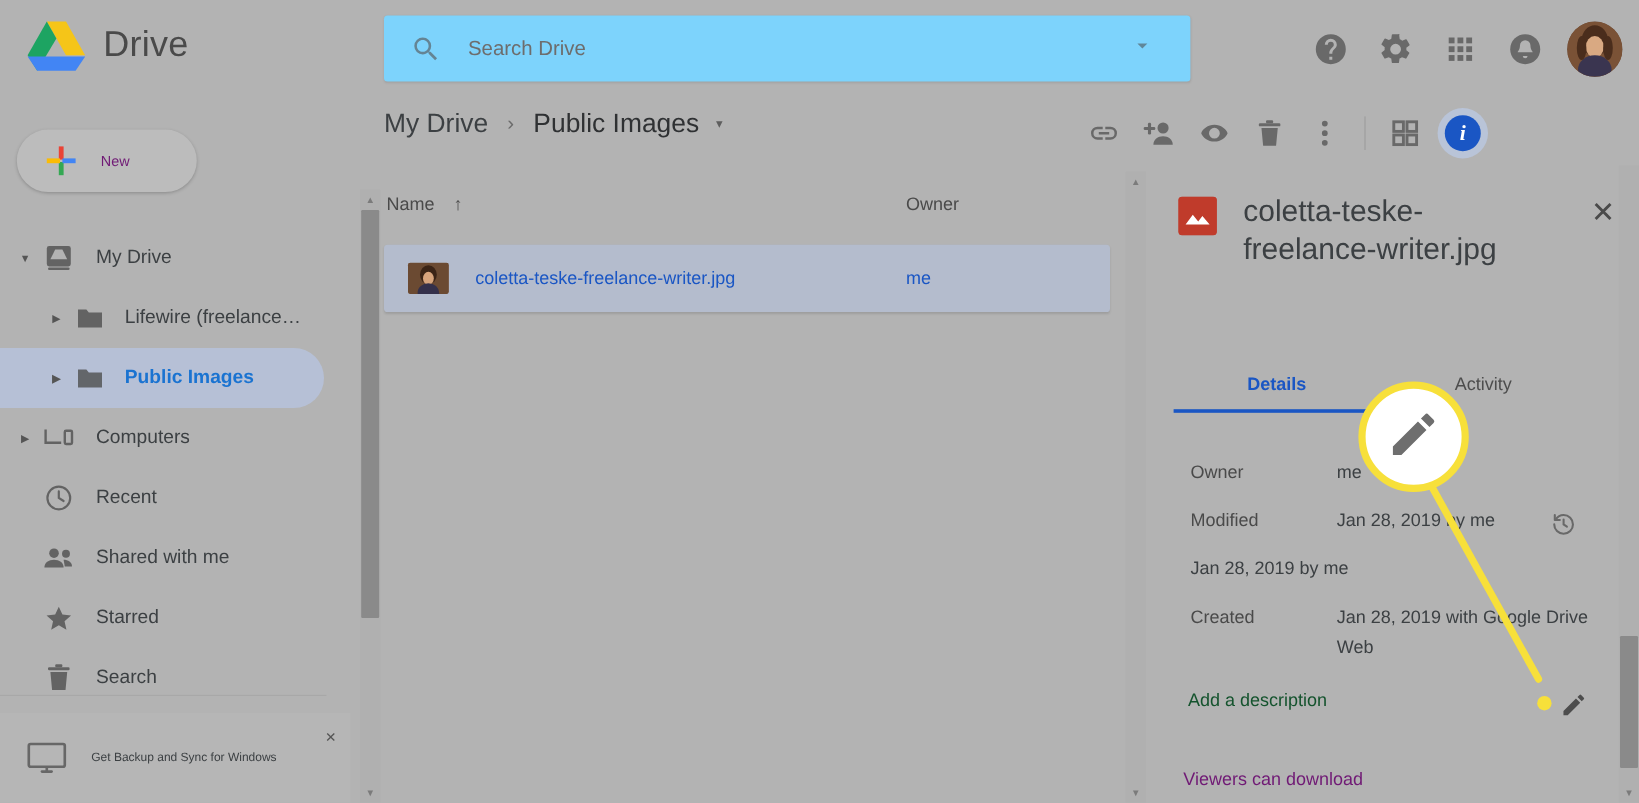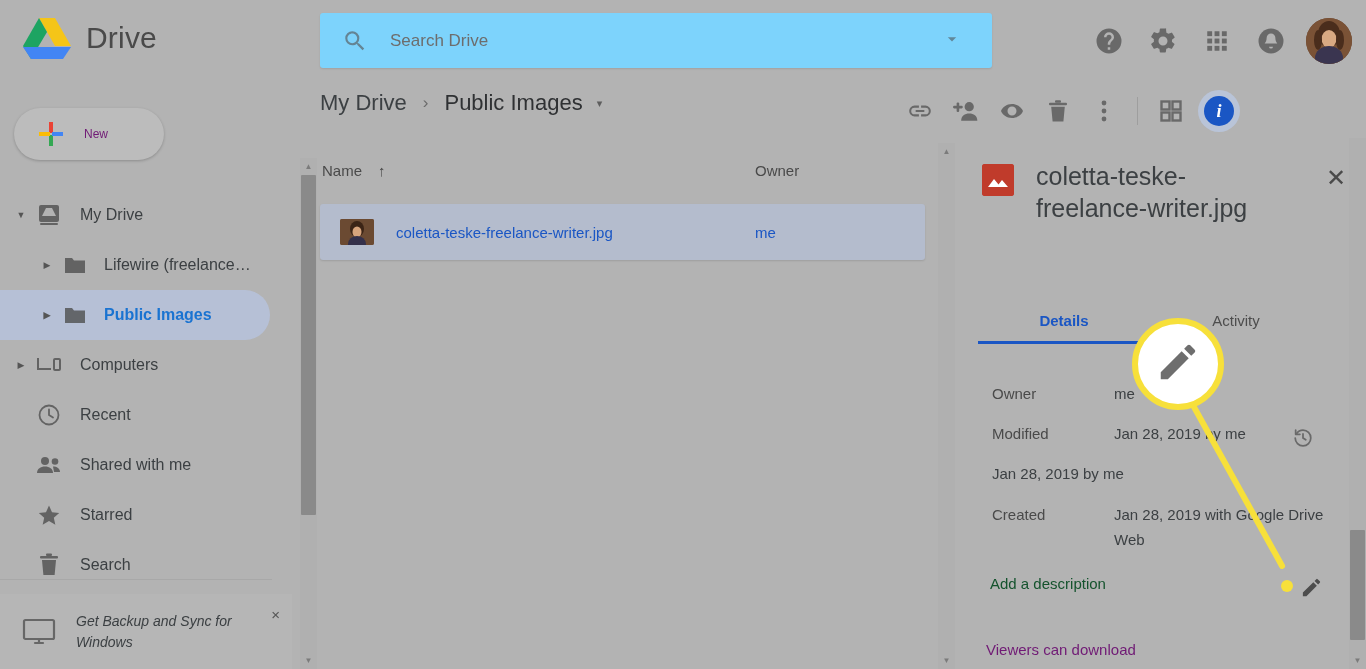--- a/index.html
+++ b/index.html
@@ -66,21 +66,21 @@
   .lvl1 { padding-left:36px; }
   .lvl1 .nlabel { margin-left:12px; }
 
   .sb-divider { position:absolute; left:0; top:497px; width:272px; height:1px; background:#a8a8a8; }
 
   .backup {
     position:absolute; left:0; top:512px; width:292px; height:75px;
     display:flex; align-items:center; background:#b6b6b6;
   }
   .backup-icon { width:34px; height:30px; margin-left:22px; flex:none; opacity:.75; }
-  .backup-text { margin-left:20px; font-size:14px; line-height:21px; color:#3c4043; width:180px;font-style:italic; }
+  .backup-text { margin-left:20px; font-size:10px; line-height:21px; color:#3c4043; width:180px; }
   .backup-close { position:absolute; right:12px; top:12px; font-size:15px; color:#555; cursor:pointer; }
 
   
   .sbar { position:absolute; width:17px; background:#b0b0b0; }
   .sbar .arw { position:absolute; left:0; width:17px; height:17px; display:flex; align-items:center; justify-content:center; font-size:8px; color:#7b7b7b; }
   .sbar .arw.up { top:0; } .sbar .arw.dn { bottom:0; }
   .sbar .thumb { position:absolute; left:1px; width:15px; background:#8a8a8a; border-radius:1px; }
 
   
   .main { position:absolute; left:320px; top:82px; width:640px; height:587px; }

